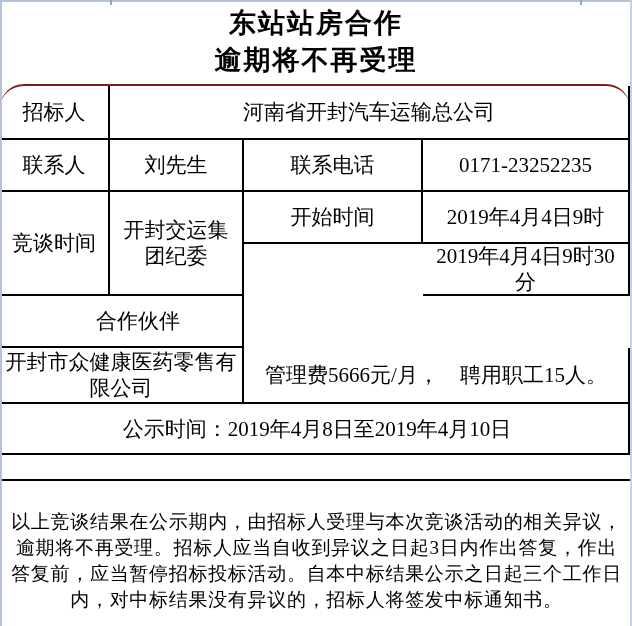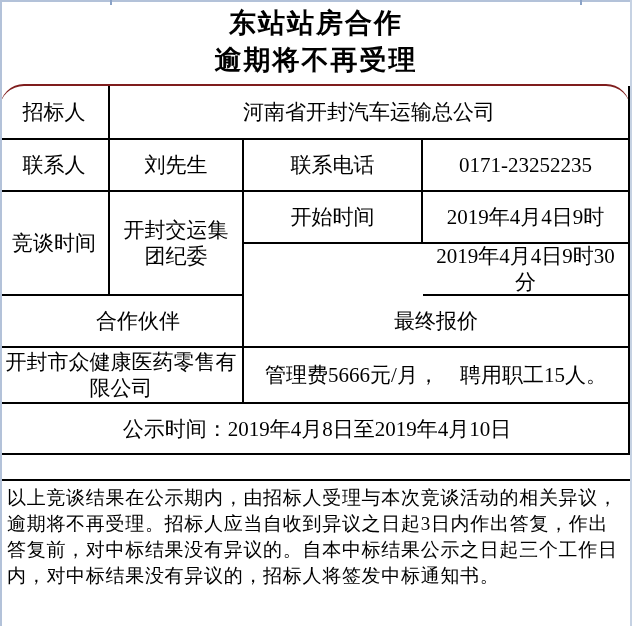--- a/index.html
+++ b/index.html
@@ -46,22 +46,22 @@
   .sup{grid-row:3 / span 2;}
   .span2l{grid-column:1 / span 2;}
   .span2r{grid-column:3 / span 2;}
   .full{grid-column:1 / span 4;}
 
   .notice{
     margin-top:24px;
     border-top:2px solid #000;
     width:632px;height:145px;
     box-sizing:border-box;
-    padding:4px 6px 0 7px;
-    font-size:19px;line-height:26px;letter-spacing:0.7px;
+    padding:28px 6px 0 7px;
+    font-size:19px;line-height:26px;letter-spacing:0.7px;text-align:center;
   }
   .notice div{white-space:nowrap;}
 </style>
 </head>
 <body>
 
 <div class="sheet">
 
   <div class="gl-top"></div>
   <div class="gl-tick tick1"></div>
@@ -84,28 +84,27 @@
     <div class="c">联系电话</div>
     <div class="c">0171-23252235</div>
 
     <div class="c sup" style="grid-column:1;">竞谈时间</div>
     <div class="c sup" style="grid-column:2;">开封交运集团纪委</div>
     <div class="c" style="grid-column:3;grid-row:3;">开始时间</div>
     <div class="c" style="grid-column:4;grid-row:3;">2019年4月4日9时</div>
     <div class="c" style="grid-column:4;grid-row:4;">2019年4月4日9时30分</div>
 
     <div class="c span2l" style="grid-row:5;padding-left:38px;">合作伙伴</div>
-    <div class="c span2r" style="grid-row:5;">最终报价</div>
 
     <div class="c span2l" style="grid-row:6;">开封市众健康医药零售有限公司</div>
     <div class="c span2r" style="grid-row:6;">管理费5666元/月，　聘用职工15人。</div>
 
     <div class="c full" style="grid-row:7;padding-left:10px;">公示时间：2019年4月8日至2019年4月10日</div>
   </div>
 
   <div class="notice">
     <div>以上竞谈结果在公示期内，由招标人受理与本次竞谈活动的相关异议，</div>
     <div>逾期将不再受理。招标人应当自收到异议之日起3日内作出答复，作出</div>
-    <div>答复前，对中标结果没有异议的。自本中标结果公示之日起三个工作日</div>
+    <div>答复前，应当暂停招标投标活动。自本中标结果公示之日起三个工作日</div>
     <div>内，对中标结果没有异议的，招标人将签发中标通知书。</div>
   </div>
 
 </div>
 
 </body></html>

